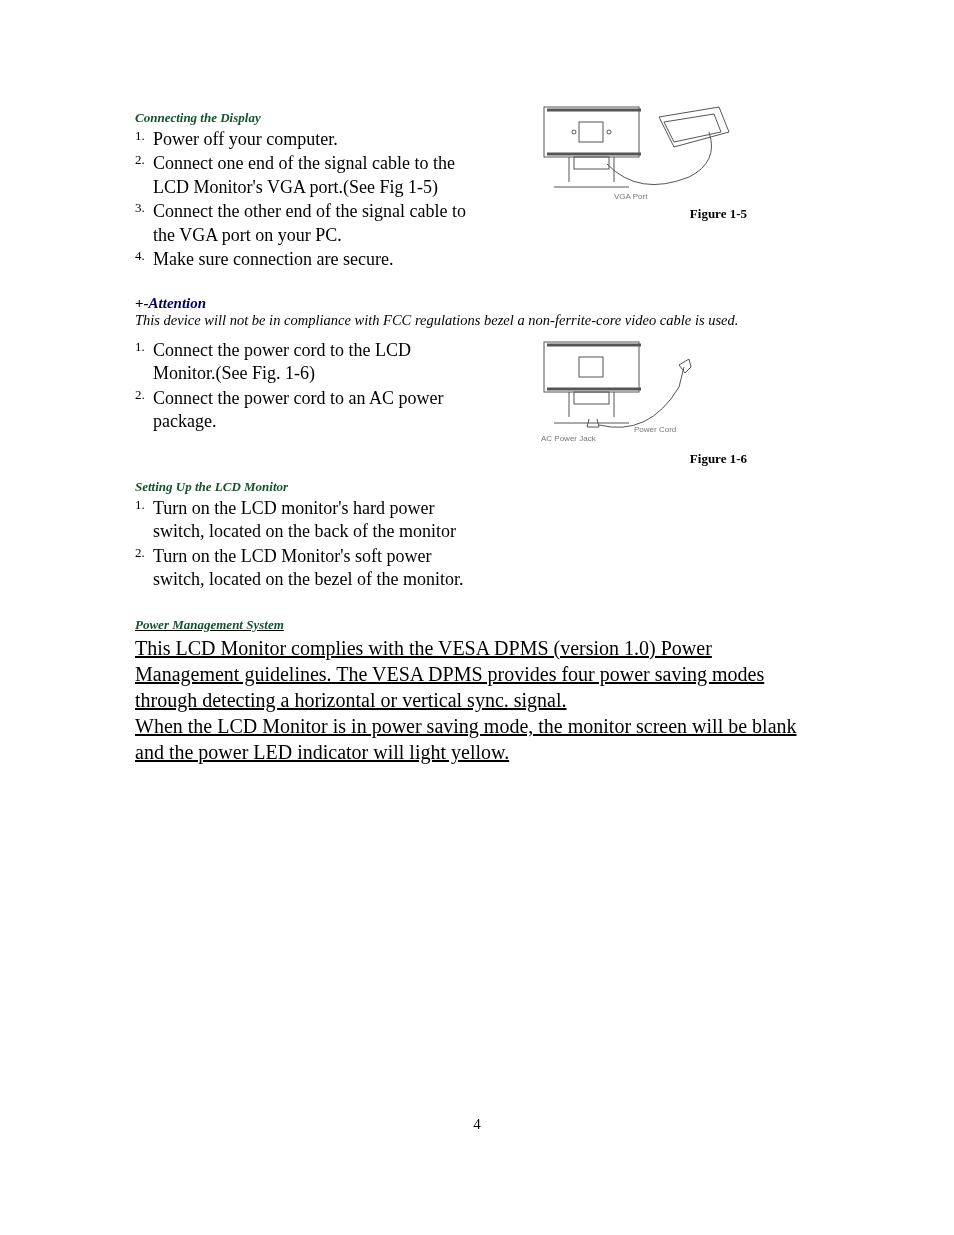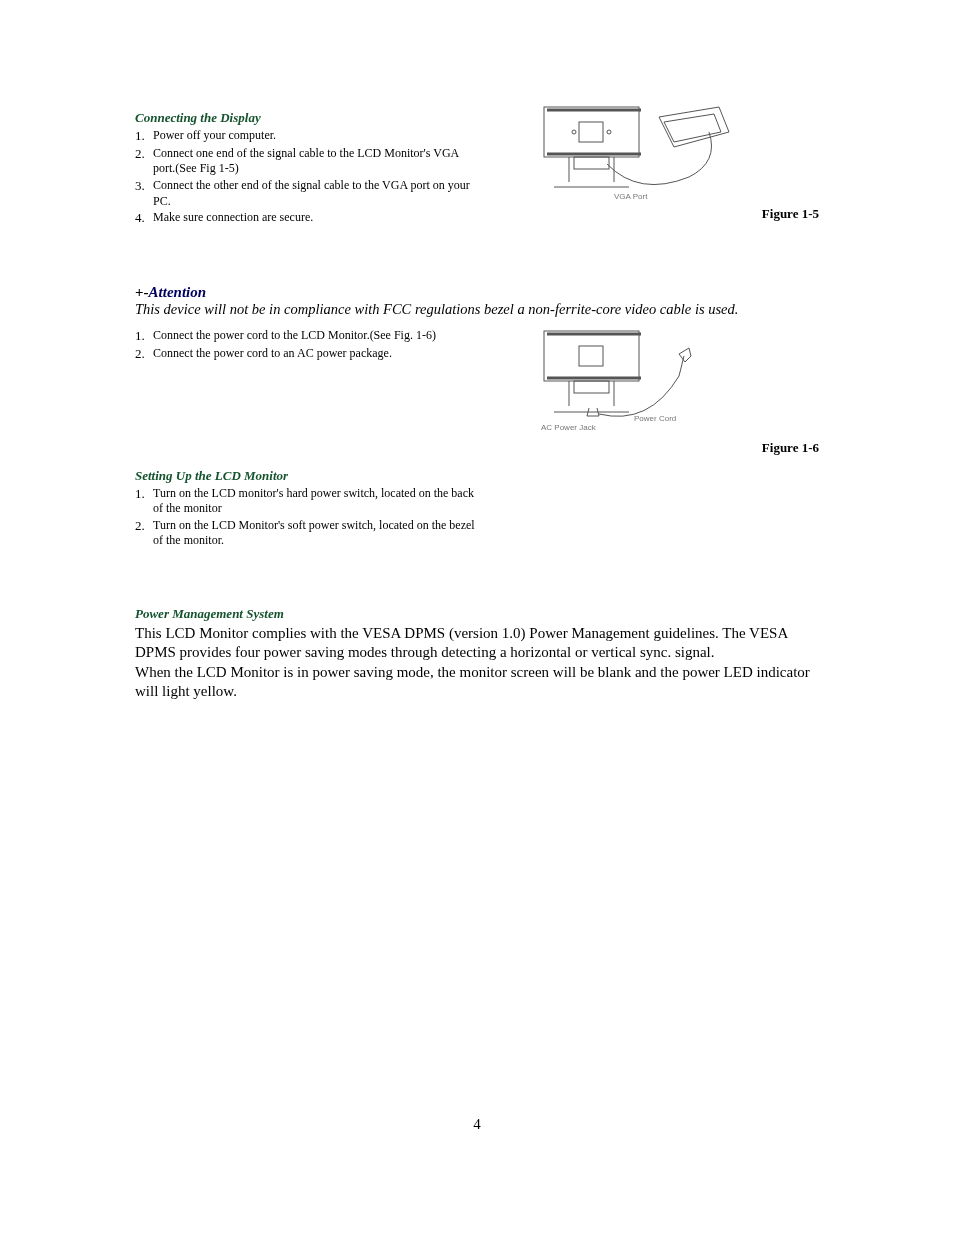--- a/index.html
+++ b/index.html
@@ -31,53 +31,54 @@
       display: flex;
       line-height: 1.3;
       margin-bottom: 1px;
     }
     .ol .num {
       font-size: 13px;
       width: 18px;
       flex-shrink: 0;
     }
     .ol .txt {
-      font-size: 12px;
+      font-size: 18px;
     }
     .section {
       position: relative;
       margin-bottom: 10px;
     }
     .figure {
       position: absolute;
       right: 0;
     }
     .figure svg { display: block; }
     .fig-caption {
       font-weight: bold;
       font-size: 13px;
       display: block;
       text-align: right;
       margin-top: 4px;
+      margin-right: 72px;
     }
     .attention-lead {
       font-weight: bold;
     }
     .attention-title {
       font-style: italic;
       font-weight: bold;
       color: #000060;
     }
     .attention-body {
       font-style: italic;
       font-size: 14.5px;
       line-height: 1.15;
     }
     .power-body {
-      font-size: 15px;
+      font-size: 20px;
       line-height: 1.3;
     }
     .page-number {
       position: absolute;
       bottom: 102px;
       left: 0;
       width: 100%;
       text-align: center;
       font-size: 15px;
     }
@@ -177,21 +178,21 @@
           <span class="num">1.</span>
           <span class="txt">Turn on the LCD monitor's hard power switch, located on the back of the monitor</span>
         </li>
       <li>
           <span class="num">2.</span>
           <span class="txt">Turn on the LCD Monitor's soft power switch, located on the bezel of the monitor.</span>
         </li>
     </ul>
   </div>
 
-  <div class="section" style="margin-top:18px;">
+  <div class="section" style="margin-top:18px;text-decoration:underline;">
     <div class="heading">Power Management System</div>
     <div class="power-body">This LCD Monitor complies with the VESA DPMS (version 1.0) Power Management guidelines. The VESA DPMS provides four power saving modes through detecting a horizontal or vertical sync. signal.</div>
     <div class="power-body">When the LCD Monitor is in power saving mode, the monitor screen will be blank and the power LED indicator will light yellow.</div>
   </div>
 
 </div>
 
 <div class="page-number">4</div>
 
 </body></html>

